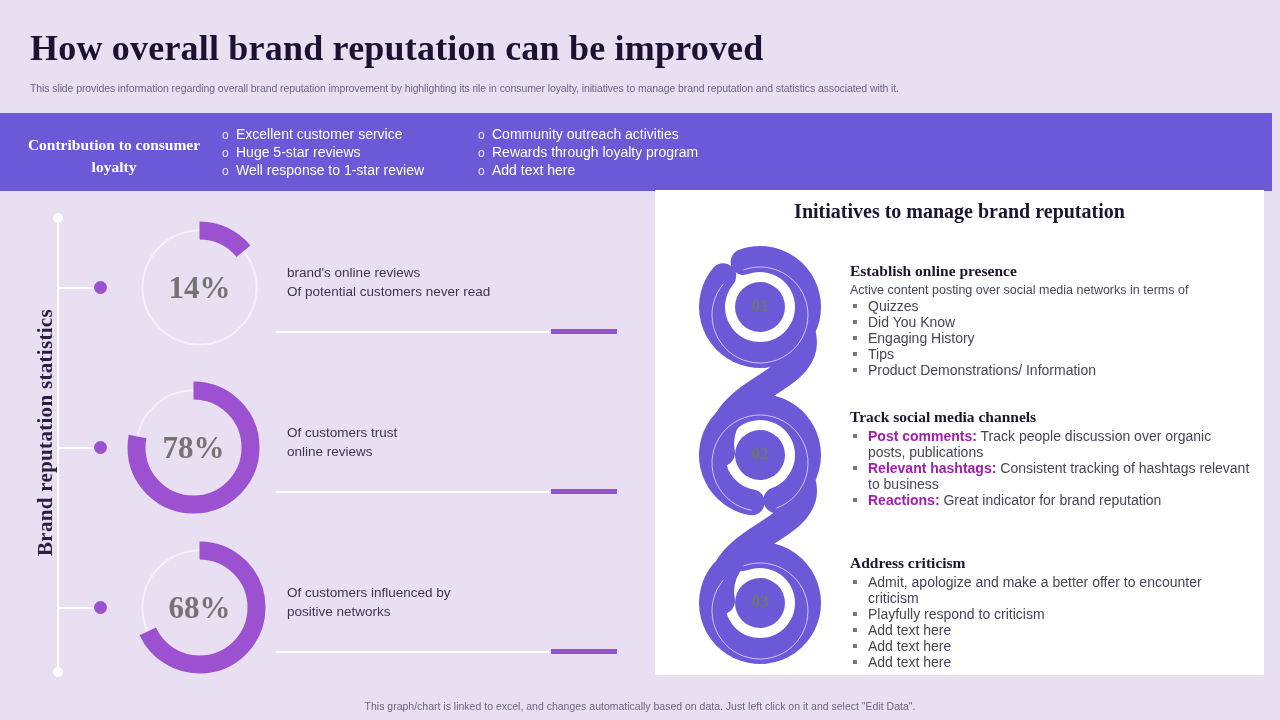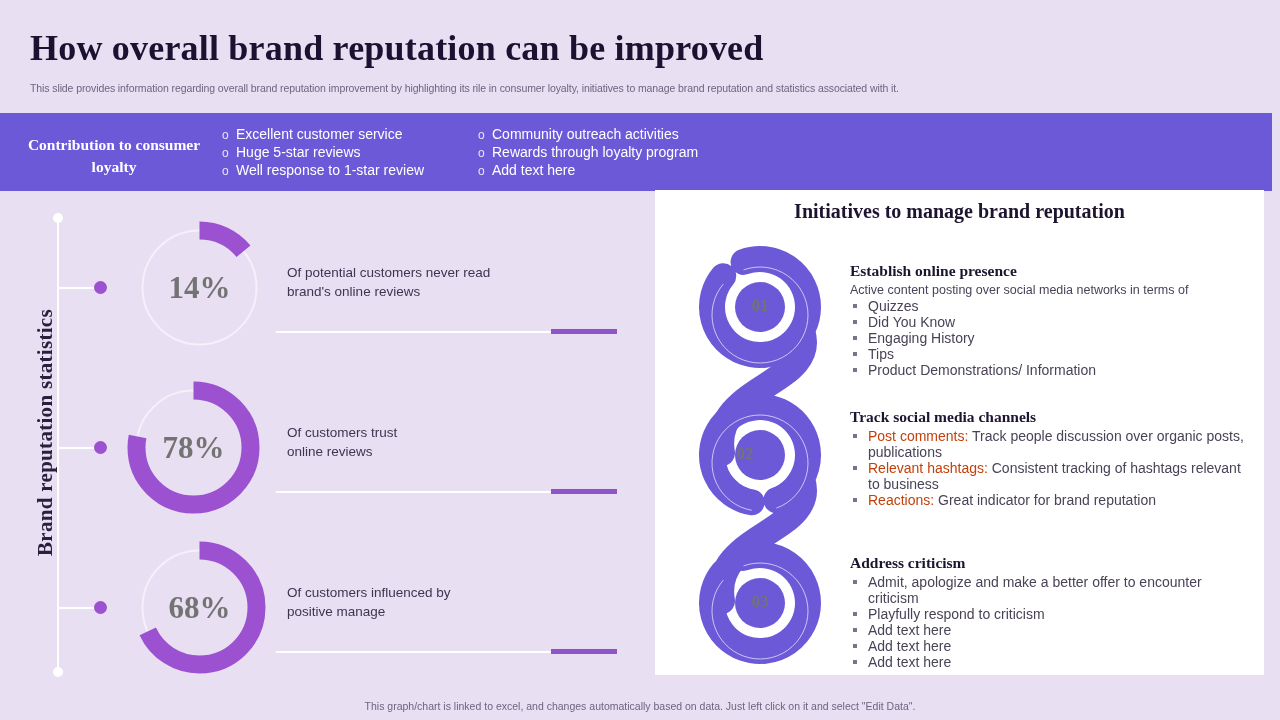--- a/index.html
+++ b/index.html
@@ -203,21 +203,21 @@
     line-height: 16px;
     color: #4a4257;
   }
   .step-list li::before {
     content: "";
     position: absolute;
     left: 3px; top: 6px;
     width: 4px; height: 4px;
     background: #7a7288;
   }
-  .step-list b { color: #c2410c; font-weight: 400; }
+  .step-list b { color: #a21caf; font-weight: 700; }
 
   
   #footer-note {
     position: absolute;
     left: 0; bottom: 8px;
     width: 1280px;
     text-align: center;
     font-size: 10.5px;
     color: #6d6580;
   }
@@ -268,22 +268,22 @@
     <div class="rail-stub" style="top: 287px;"></div>
     <div class="rail-dot" style="top: 281px;"></div>
     <div class="donut" style="left: 131px; top: 219px;">
       <svg width="137" height="137" viewBox="0 0 137 137">
         <circle cx="68.5" cy="68.5" r="57" fill="none" stroke="#f6f0fb" stroke-width="2"></circle>
         <circle cx="68.5" cy="68.5" r="57" fill="none" stroke="#9b51d0" stroke-width="18" stroke-linecap="butt" stroke-dasharray="50.1398187512931 358.1415625092364" transform="rotate(-90 68.5 68.5)"></circle>
       </svg>
       <div class="donut-value">14%</div>
     </div>
     <div class="stat-caption" style="left: 287px; top: 263px;">
+      <div>brand's online reviews</div>
       <div>Of potential  customers never read</div>
-      <div>brand's online reviews</div>
     </div>
     <div class="stat-line-white" style="left: 276px; top: 331px; width: 276px;"></div>
     <div class="stat-line-purple" style="left: 551px; top: 329px;"></div>
     <div class="rail-stub" style="top: 447px;"></div>
     <div class="rail-dot" style="top: 441px;"></div>
     <div class="donut" style="left: 125px; top: 379px;">
       <svg width="137" height="137" viewBox="0 0 137 137">
         <circle cx="68.5" cy="68.5" r="57" fill="none" stroke="#f6f0fb" stroke-width="2"></circle>
         <circle cx="68.5" cy="68.5" r="57" fill="none" stroke="#9b51d0" stroke-width="18" stroke-linecap="butt" stroke-dasharray="279.3504187572044 358.1415625092364" transform="rotate(-90 68.5 68.5)"></circle>
       </svg>
@@ -299,21 +299,21 @@
     <div class="rail-dot" style="top: 601px;"></div>
     <div class="donut" style="left: 131px; top: 539px;">
       <svg width="137" height="137" viewBox="0 0 137 137">
         <circle cx="68.5" cy="68.5" r="57" fill="none" stroke="#f6f0fb" stroke-width="2"></circle>
         <circle cx="68.5" cy="68.5" r="57" fill="none" stroke="#9b51d0" stroke-width="18" stroke-linecap="butt" stroke-dasharray="243.53626250628076 358.1415625092364" transform="rotate(-90 68.5 68.5)"></circle>
       </svg>
       <div class="donut-value">68%</div>
     </div>
     <div class="stat-caption" style="left: 287px; top: 583px;">
       <div>Of customers influenced by</div>
-      <div>positive manage</div>
+      <div>positive networks</div>
     </div>
     <div class="stat-line-white" style="left: 276px; top: 651px; width: 276px;"></div>
     <div class="stat-line-purple" style="left: 551px; top: 649px;"></div>
   </div>
 
 <div id="card">
   <div id="card-title">Initiatives to manage brand reputation</div>
   <div id="spiral"><svg width="160" height="440" viewBox="0 0 160 440">
         <path d="M 112 96 C 130 150, 20 150, 32 218" fill="none" stroke="#6b59d8" stroke-width="26" stroke-linecap="round"></path>
         <path d="M 112 244 C 130 298, 20 298, 32 366" fill="none" stroke="#6b59d8" stroke-width="26" stroke-linecap="round"></path>
@@ -352,17 +352,17 @@
         <ul class="step-list">
           <li><span>Admit, apologize  and make a better offer to encounter criticism</span></li>
           <li><span>Playfully respond  to criticism</span></li>
           <li><span>Add text here</span></li>
           <li><span>Add text here</span></li>
           <li><span>Add text here</span></li>
         </ul>
       </div>
     </div>
 <div class="step-num" style="left: 75px; top: 106px;">01</div>
-    <div class="step-num" style="left: 60px; top: 254px;">02</div>
+    <div class="step-num" style="left: 75px; top: 254px;">02</div>
     <div class="step-num" style="left: 75px; top: 402px;">03</div>
   </div>
 
 <div id="footer-note">This graph/chart is linked to excel, and changes automatically based on data. Just left click on it and select "Edit Data".</div>
 
 </body></html>

